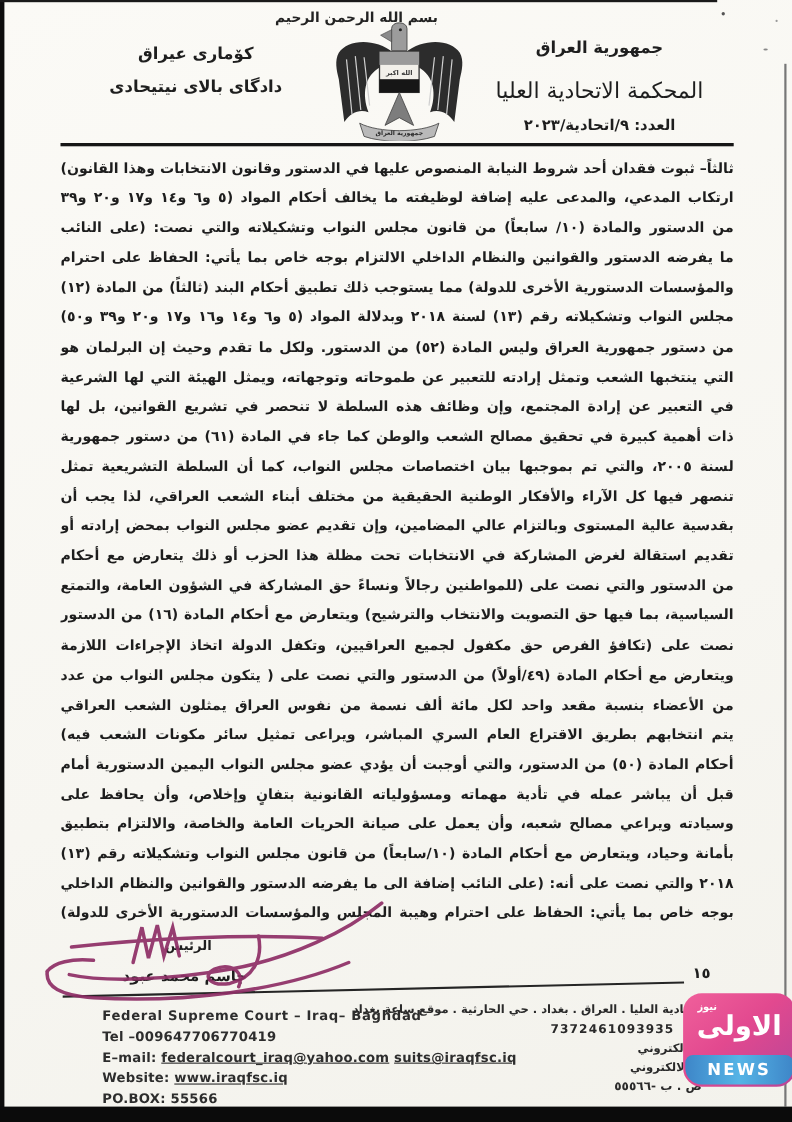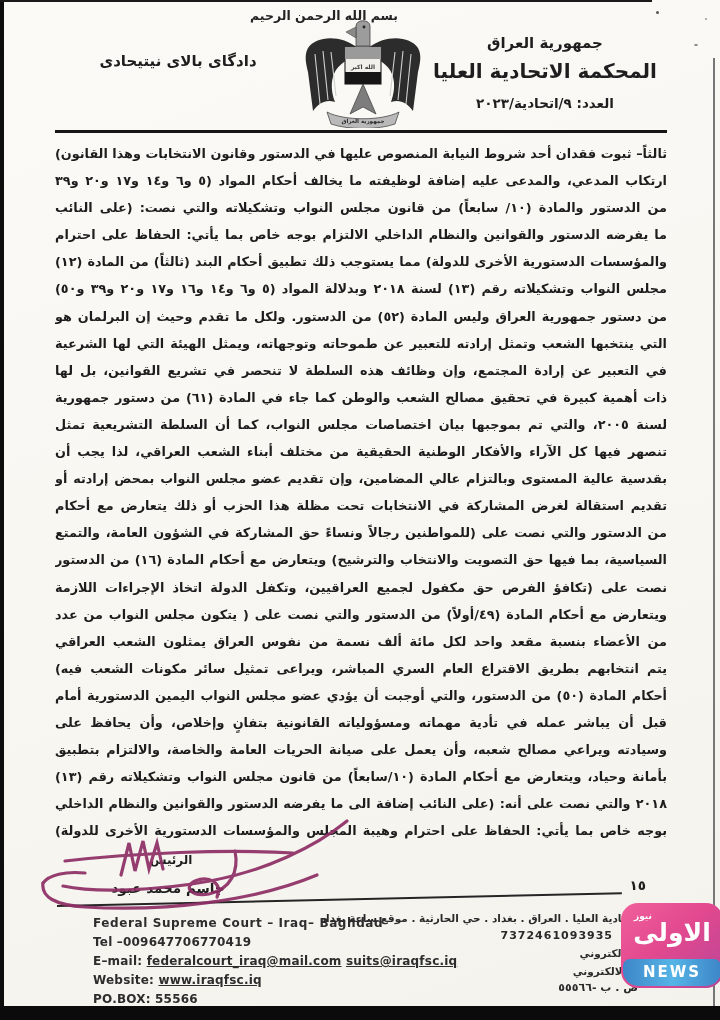--- a/index.html
+++ b/index.html
@@ -13,21 +13,21 @@
   .b-top{position:absolute;left:0;top:0;width:652px;height:2px;background:#1a1a1a;}
   .b-right{position:absolute;left:713px;top:58px;width:2px;height:948px;background:#777;}
   .b-bottom{position:absolute;left:0;top:1006px;width:720px;height:14px;background:#0b0b0b;}
   .speck{position:absolute;background:#555;border-radius:50%;}
 
   .basmala{position:absolute;top:8px;left:0;width:648px;text-align:center;
     font-size:12.5px;font-weight:700;color:#232323;}
 
   .hdr-right{position:absolute;top:34px;right:56px;width:238px;text-align:center;}
   .hr-country{font-size:15px;font-weight:700;}
-  .hr-court{font-size:20px;font-weight:700;margin-top:7px;letter-spacing:0.5px;}
+  .hr-court{font-size:20px;font-weight:400;margin-top:18px;letter-spacing:0.5px;}
   .hr-num{font-size:13.5px;font-weight:700;margin-top:12px;}
 
   .hdr-left{position:absolute;top:40px;left:56px;width:244px;text-align:center;}
   .hl-line1{font-size:15px;font-weight:700;}
   .hl-line2{font-size:15px;font-weight:700;margin-top:12px;}
 
   .emblem{position:absolute;left:296px;top:14px;}
 
   .hdr-rule{position:absolute;left:55px;top:130px;width:612px;height:3px;background:#161616;}
 
@@ -84,20 +84,21 @@
 
   <div class="basmala" dir="rtl" lang="ar">بسم الله الرحمن الرحيم</div>
 
   <div class="hdr-right" dir="rtl" lang="ar">
     <div class="hr-country">جمهورية العراق</div>
     <div class="hr-court">المحكمة الاتحادية العليا</div>
     <div class="hr-num">العدد: ٩/اتحادية/٢٠٢٣</div>
   </div>
 
   <div class="hdr-left" dir="rtl" lang="ku">
+    <div class="hl-line1">كۆمارى عيراق</div>
     <div class="hl-line2">دادگای بالای نيتيحادى</div>
   </div>
 
   <svg class="emblem" width="134" height="114" viewBox="0 0 134 114">
 
     <path d="M62,34 C44,20 20,22 12,34 C8,41 10,50 12,58 L17,97 C23,88 31,85 39,88 C33,72 35,55 50,47 Z" fill="#2c2c2c"></path>
     <path d="M19,40 L24,90 M27,37 L32,86 M35,38 L40,82" stroke="#cfcfcf" stroke-width="1.1" fill="none"></path>
 
     <path d="M72,34 C90,20 114,22 122,34 C126,41 124,50 122,58 L117,97 C111,88 103,85 95,88 C101,72 99,55 84,47 Z" fill="#2c2c2c"></path>
     <path d="M115,40 L110,90 M107,37 L102,86 M99,38 L94,82" stroke="#cfcfcf" stroke-width="1.1" fill="none"></path>
@@ -162,21 +163,21 @@
   <div class="sig-name" lang="ar">جاسم محمد عبود</div>
 
   <div class="sep-rule"></div>
   <div class="pagenum">١٥</div>
 
   <div class="f-en">
     <div class="fe-org">Federal Supreme Court – Iraq– Baghdad</div>
     <div>Tel  –009647706770419</div>
     <div>
       <span>E–mail:</span>
-      <span class="u">federalcourt_iraq@mail.com</span>
+      <span class="u">federalcourt_iraq@yahoo.com</span>
       <span class="u">suits@iraqfsc.iq</span>
     </div>
     <div>
       <span>Website:</span>
       <span class="u">www.iraqfsc.iq</span>
     </div>
     <div>PO.BOX: 55566</div>
   </div>
 
   <div class="f-ar">

